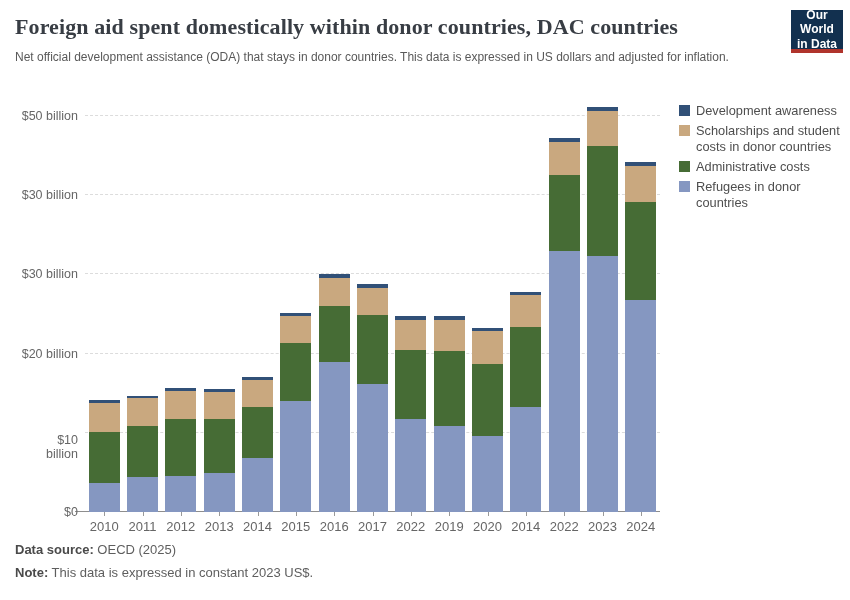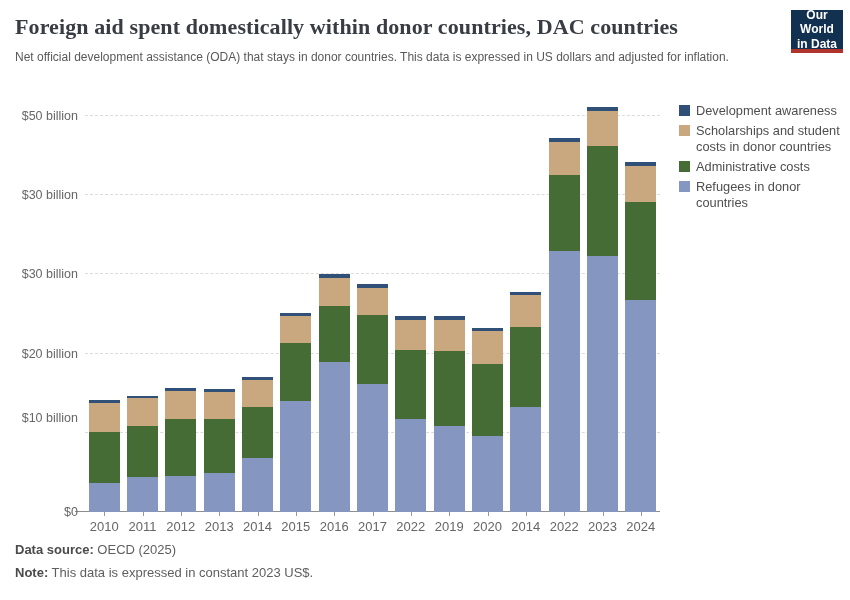--- a/index.html
+++ b/index.html
@@ -57,21 +57,21 @@
 
   <div class="logo">
     <span>Our World</span>
     <span>in Data</span>
   </div>
 
   <div class="plot">
       <div class="axisline" style="bottom: 0px;"></div>
       <div class="ylabel" style="left: -85px; top: 412px;">$0</div>
       <div class="gridline" style="bottom: 79.2308px;"></div>
-      <div class="ylabel" style="left: -85px; top: 318px;">$10 billion</div>
+      <div class="ylabel" style="left: -85px; top: 347px; padding-left: 35px;">$10 billion</div>
       <div class="gridline" style="bottom: 158.462px;"></div>
       <div class="ylabel" style="left: -85px; top: 253.538px;">$20 billion</div>
       <div class="gridline" style="bottom: 237.692px;"></div>
       <div class="ylabel" style="left: -85px; top: 174.308px;">$30 billion</div>
       <div class="gridline" style="bottom: 316.923px;"></div>
       <div class="ylabel" style="left: -85px; top: 95.0769px;">$30 billion</div>
       <div class="gridline" style="bottom: 396.154px;"></div>
       <div class="ylabel" style="left: -85px; top: 15.8462px;">$50 billion</div>
       <div class="bar-seg" title="2010 — Refugees in donor countries: $3.7 billion" style="left: 3.66667px; width: 31px; bottom: 0px; height: 29.3154px; background: rgb(133, 151, 193);"></div>
       <div class="bar-seg" title="2010 — Administrative costs: $6.4 billion" style="left: 3.66667px; width: 31px; bottom: 29.3154px; height: 50.7077px; background: rgb(70, 108, 53);"></div>

